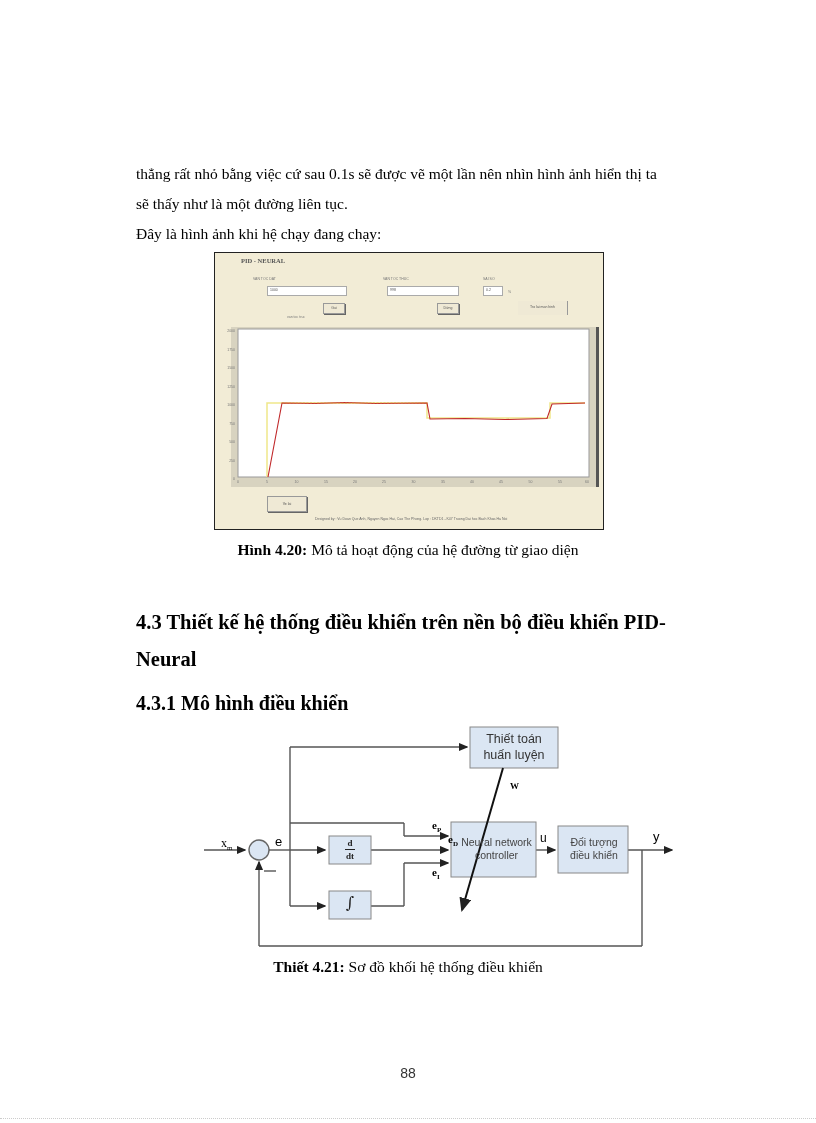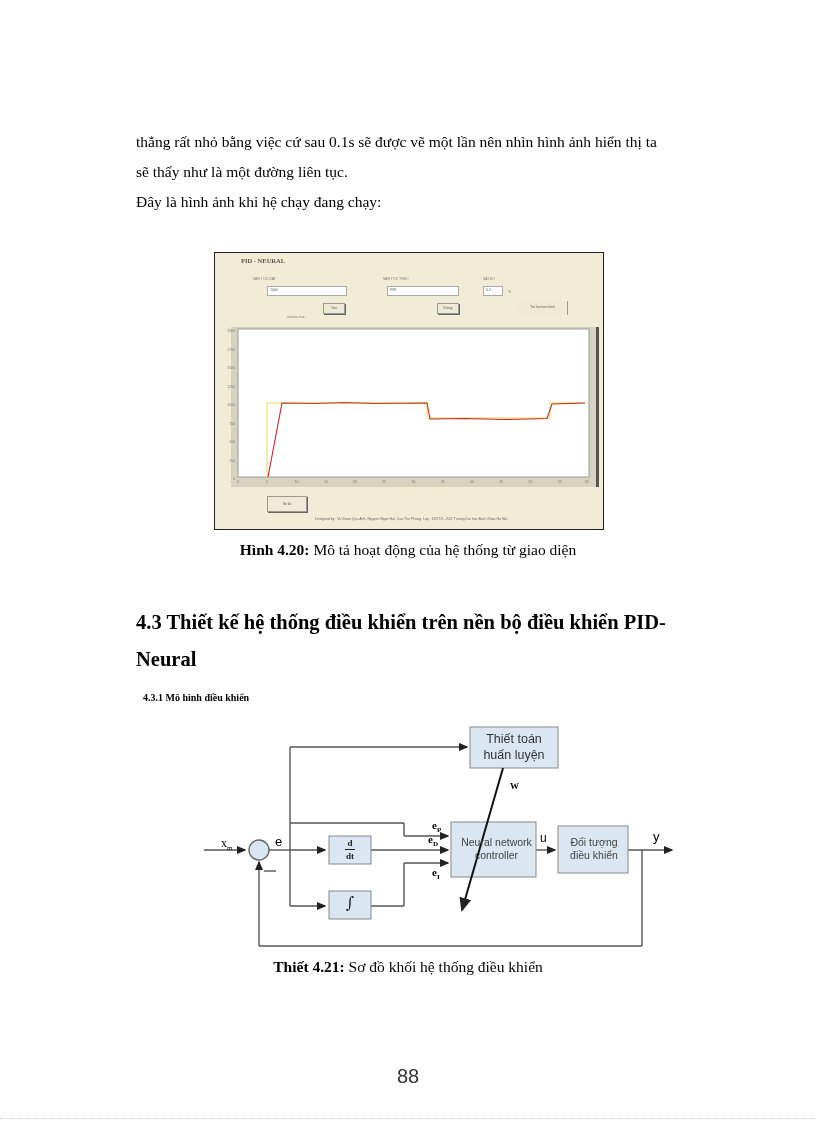--- a/index.html
+++ b/index.html
@@ -1,26 +1,26 @@
 <!DOCTYPE html>
 <html><head>
 <meta charset="utf-8">
 <style>
   html, body { margin: 0; padding: 0; background: #ffffff; }
   body { width: 816px; height: 1123px; position: relative; overflow: hidden;
          font-family: "Liberation Serif", serif; color: #000; }
   .abs { position: absolute; }
-  .para { font-size: 15.5px; line-height: 30px; left: 136px; width: 610px; white-space: nowrap; }
+  .para { font-size: 15.5px; line-height: 30px; left: 136px; width: 610px; white-space: nowrap; margin-top: 32px; }
   .caption { font-size: 15.5px; text-align: center; left: 0; width: 816px; }
   .caption b { font-weight: bold; }
   .h2 { left: 136px; width: 610px; font-size: 20.5px; font-weight: bold; text-align: justify;
         text-align-last: left; line-height: 36px; }
-  .h3 { left: 143px; font-size: 10px; font-weight: bold; }
+  .h3 { left: 136px; font-size: 20px; font-weight: bold; }
   .pagenum { left: 0; width: 816px; text-align: center; top: 1065px;
-             font-family: "Liberation Sans", sans-serif; font-size: 20px; color: #333; }
+             font-family: "Liberation Sans", sans-serif; font-size: 14px; color: #333; }
   .footer-dots { left: 0; top: 1118px; width: 816px; border-top: 1px dotted #ccc; }
 
   
   .app { left: 214px; top: 252px; width: 390px; height: 278px; background: #f2ecd6;
          border: 1px solid #222; box-sizing: border-box; overflow: hidden;
          font-family: "Liberation Sans", sans-serif; }
   .app .title { position: absolute; left: 26px; top: 4px; font-family: "Liberation Serif", serif;
                 font-size: 6.5px; font-weight: bold; color: #555; }
   .app .lbl { position: absolute; font-size: 3.5px; color: #777; }
   .app .field { position: absolute; height: 10px; background: #fff; border: 1px solid #aaa;
@@ -93,21 +93,21 @@
 
     <polyline fill="none" stroke="#c0282a" stroke-width="1.1" points="53,224 67,150 100,150.5 130,149.5 160,150.5 212,150 215,166 250,165.5 290,166.5 332,165.5 337,151 370,150"></polyline>
     <polyline fill="none" stroke="#d89b3a" stroke-width="0.6" stroke-dasharray="2,1.5" points="67,150 212,150 M215,166 332,166"></polyline>
   </svg>
 
   <div class="btn" style="left:52px;top:243px;width:40px;height:16px;line-height:15px;">Ve lai</div>
   <div class="sig">Designed by : Vu Doan Que Anh, Nguyen Ngoc Hai, Cao The Phong. Lop : DKTD1 - K47 Truong Dai hoc Bach Khoa Ha Noi</div>
 </div>
 
 <div class="abs caption" style="top:541px;">
-  <b>Hình 4.20:</b><span> Mô tả hoạt động của hệ thống từ giao diện</span>
+  <b>Hình 4.20:</b><span> Mô tả hoạt động của hệ đường từ giao diện</span>
 </div>
 
 <div class="abs h2" style="top:604px;">4.3 Thiết kế hệ thống điều khiển trên nền bộ điều khiển PID-</div>
 <div class="abs h2" style="top:641px;">Neural</div>
 <div class="abs h3" style="top:692px;">4.3.1 Mô hình điều khiển</div>
 
 <svg class="abs" style="left:0;top:0;" width="816" height="1000">
   <defs>
     <marker id="arr" markerWidth="7" markerHeight="7" refX="6" refY="3" orient="auto">
       <path d="M0,0 L7,3 L0,6 z" fill="#222"></path>
@@ -173,21 +173,21 @@
   <div>controller</div>
 </div>
 <div class="abs" style="left:558px;top:836px;width:72px;text-align:center;font-family:'Liberation Sans',sans-serif;font-size:10.5px;color:#444;line-height:13px;">
   <div>Đối tượng</div>
   <div>điều khiển</div>
 </div>
 
 <div class="abs" style="left:221px;top:836px;font-family:'Liberation Serif',serif;font-size:12px;"><span>x</span><sub style="font-size:7px;">m</sub></div>
 <div class="abs" style="left:275px;top:834px;font-family:'Liberation Sans',sans-serif;font-size:13px;">e</div>
 <div class="abs" style="left:432px;top:819px;font-family:'Liberation Serif',serif;font-size:11px;font-weight:bold;"><span>e</span><sub style="font-size:7px;">P</sub></div>
-<div class="abs" style="left:428px;top:833px;font-family:'Liberation Serif',serif;font-size:11px;font-weight:bold;"><span>e</span><sub style="font-size:7px;">D</sub></div>
+<div class="abs" style="left:448px;top:833px;font-family:'Liberation Serif',serif;font-size:11px;font-weight:bold;"><span>e</span><sub style="font-size:7px;">D</sub></div>
 <div class="abs" style="left:432px;top:866px;font-family:'Liberation Serif',serif;font-size:11px;font-weight:bold;"><span>e</span><sub style="font-size:7px;">I</sub></div>
 <div class="abs" style="left:510px;top:781px;font-family:'Liberation Serif',serif;font-size:9px;font-weight:bold;">W</div>
 <div class="abs" style="left:540px;top:831px;font-family:'Liberation Sans',sans-serif;font-size:12px;">u</div>
 <div class="abs" style="left:653px;top:829px;font-family:'Liberation Sans',sans-serif;font-size:13px;">y</div>
 
 <div class="abs caption" style="top:958px;">
   <b>Thiết 4.21:</b><span> Sơ đồ khối hệ thống điều khiển</span>
 </div>
 
 <div class="abs pagenum">88</div>

